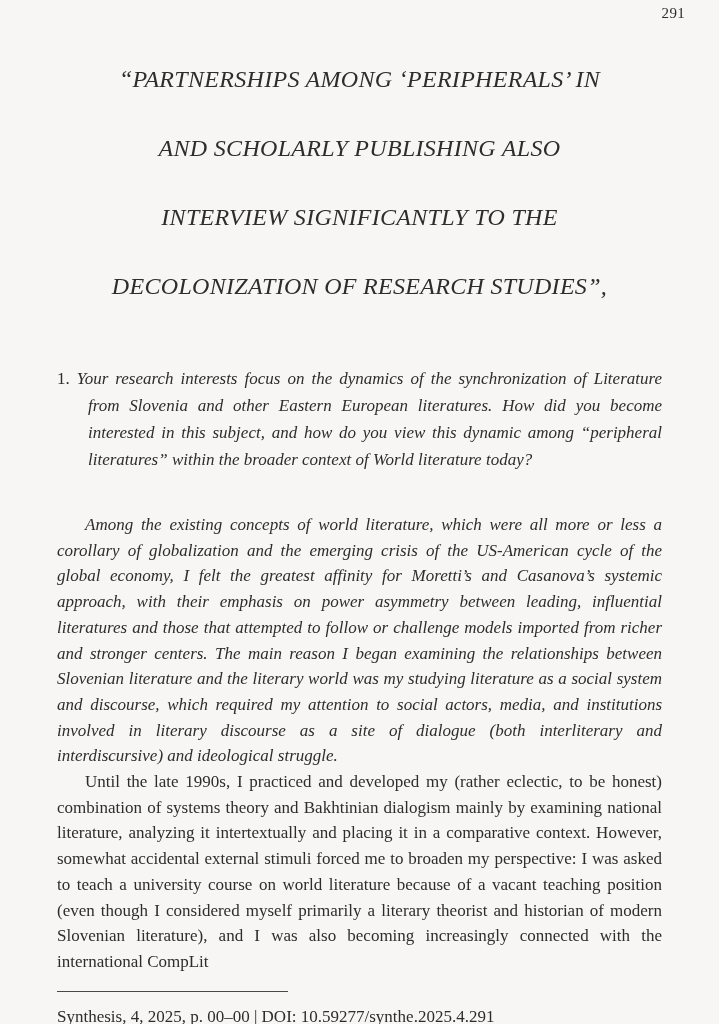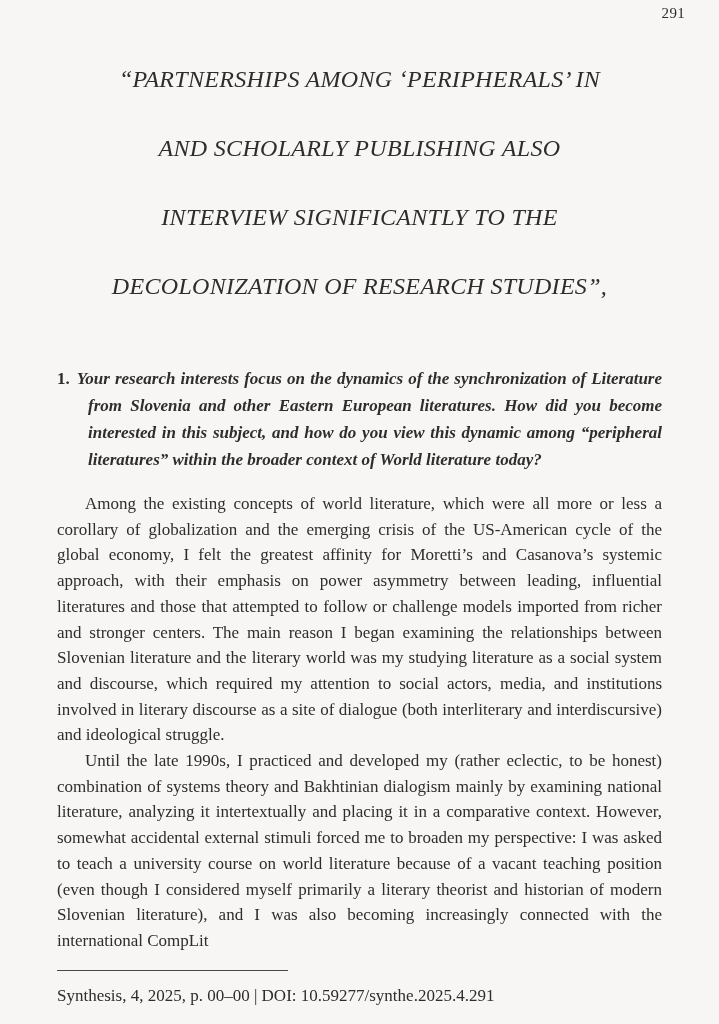--- a/index.html
+++ b/index.html
@@ -42,38 +42,38 @@
   .title-subtitle {
     font-style: normal;
   }
   .question {
     margin: 64px 0 0 0;
     padding-left: 31px;
     text-indent: -31px;
     font-size: 17px;
     line-height: 27px;
     text-align: justify;
-    font-weight: bold;
   }
   .q-num {
     font-style: normal;
     margin-right: 7px;
   }
   .q-text {
     font-style: italic;
   }
   .body-para {
     margin: 0;
     font-size: 17px;
     line-height: 25.7px;
     text-align: justify;
     text-indent: 28px;
   }
   .body-para.first {
-    margin-top: 18px;
+    margin-top: 39px;
+    font-style: italic;
   }
   .footnote-rule {
     margin: 16px 0 0 0;
     width: 231px;
     border: none;
     border-top: 1.5px solid #4a4846;
   }
   .footnote {
     margin: 18px 0 0 0;
     font-size: 15px;

